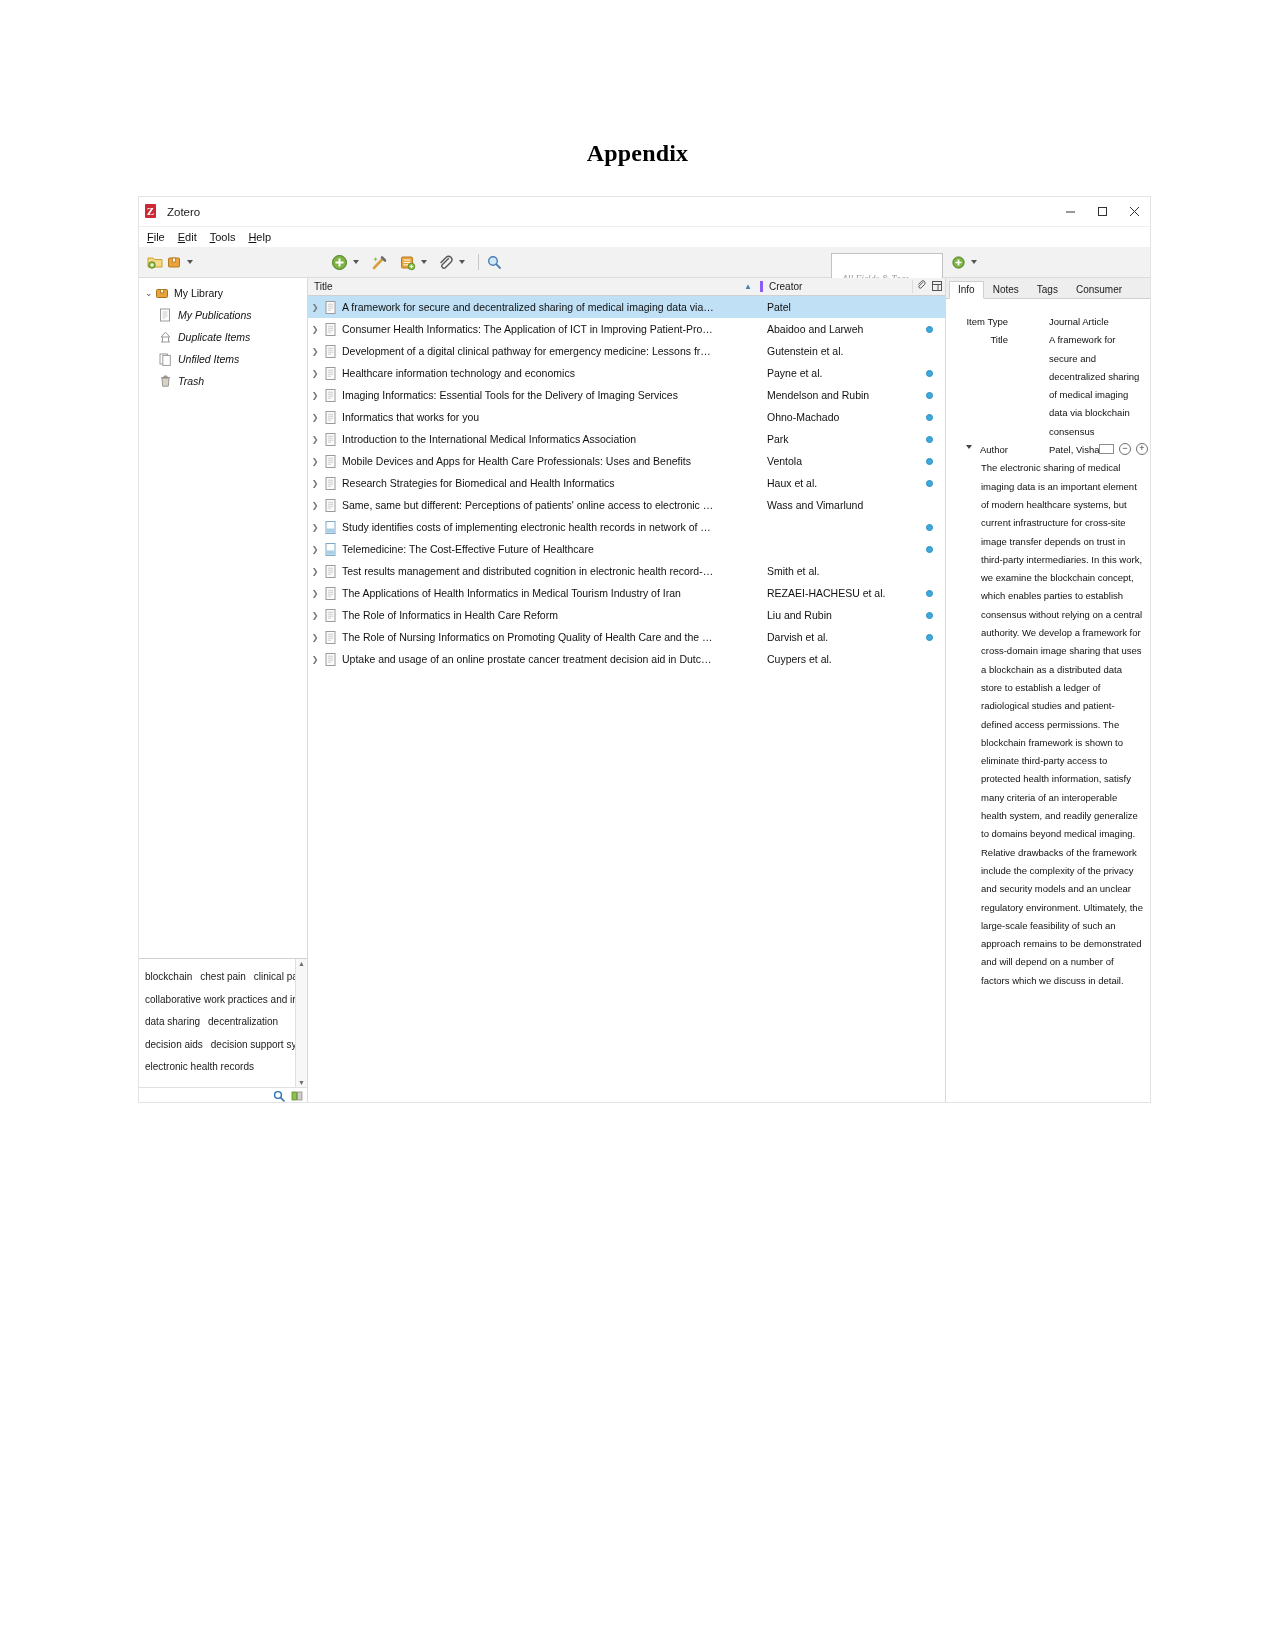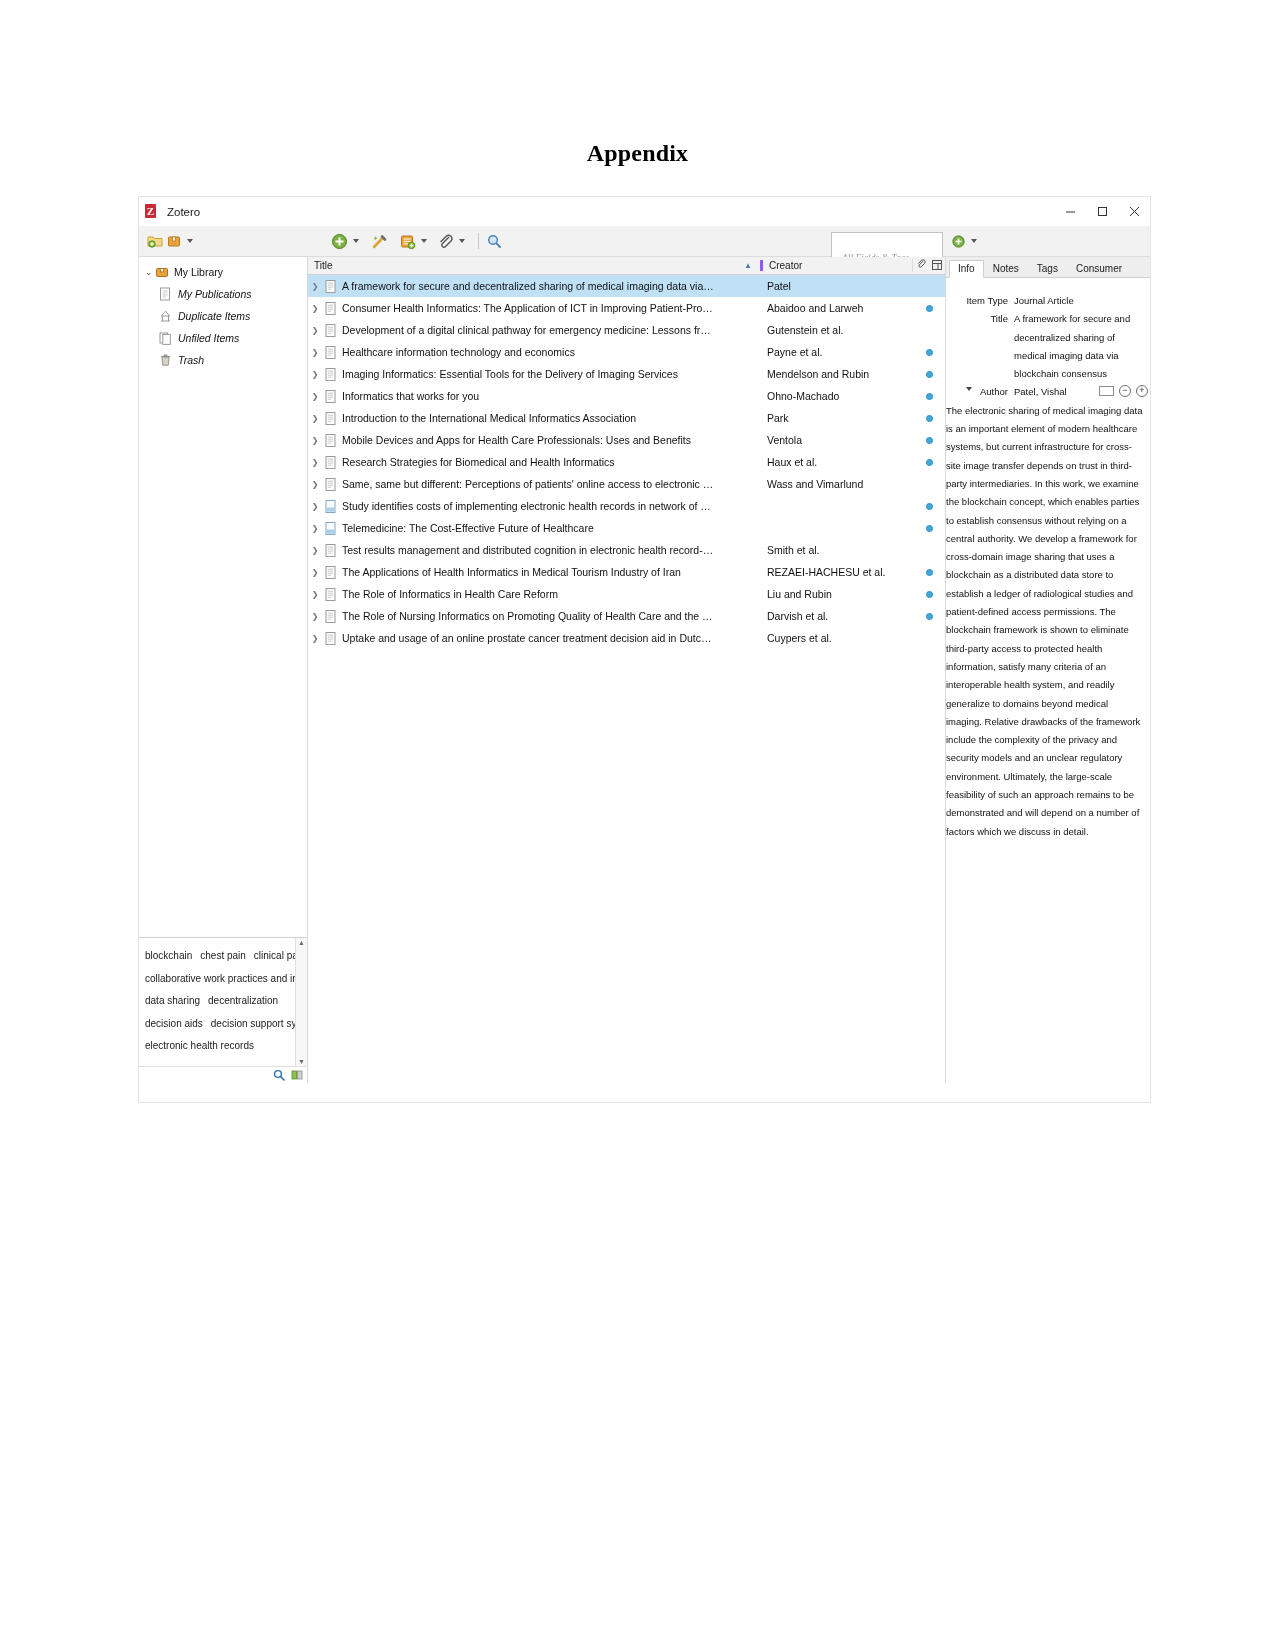--- a/index.html
+++ b/index.html
@@ -356,20 +356,21 @@
     text-align: right;
     padding-right: 6px;
     color: #111;
     flex-shrink: 0;
     box-sizing: border-box;
   }
   .field-value {
     flex: 1;
     color: #111;
     padding-right: 6px;
+    margin-left: 35px;
   }
   .twisty-left {
     position: absolute;
     left: 20px;
     top: 4px;
     width: 0; height: 0;
     border-left: 3.5px solid transparent;
     border-right: 3.5px solid transparent;
     border-top: 4px solid #444;
   }
@@ -420,20 +421,26 @@
       </div>
       <div class="win-btn">
         <svg width="11" height="11" viewBox="0 0 11 11">
             <line x1="1" y1="1" x2="10" y2="10" stroke="#333" stroke-width="1"></line>
             <line x1="10" y1="1" x2="1" y2="10" stroke="#333" stroke-width="1"></line>
           </svg>
       </div>
     </div>
   </div>
 
+  <div class="menubar">
+    <div class="menu-item"><span class="u">F</span><span>ile</span></div>
+    <div class="menu-item"><span class="u">E</span><span>dit</span></div>
+    <div class="menu-item"><span class="u">T</span><span>ools</span></div>
+    <div class="menu-item"><span class="u">H</span><span>elp</span></div>
+  </div>
 
   <div class="toolbar">
     <div class="tb-left">
       <div class="tb-icon">
         <svg width="16" height="16" viewBox="0 0 16 16">
           <path d="M1 4 h5 l1.3 1.6 H15 V13 H1 Z" fill="#f6d98a" stroke="#c9a227" stroke-width="1"></path>
           <circle cx="5" cy="11" r="3.2" fill="#8bc34a" stroke="#5c8a28" stroke-width="1"></circle>
           <path d="M5 9.2 v3.6 M3.2 11 h3.6" stroke="#fff" stroke-width="1.1"></path>
         </svg>
       </div>

